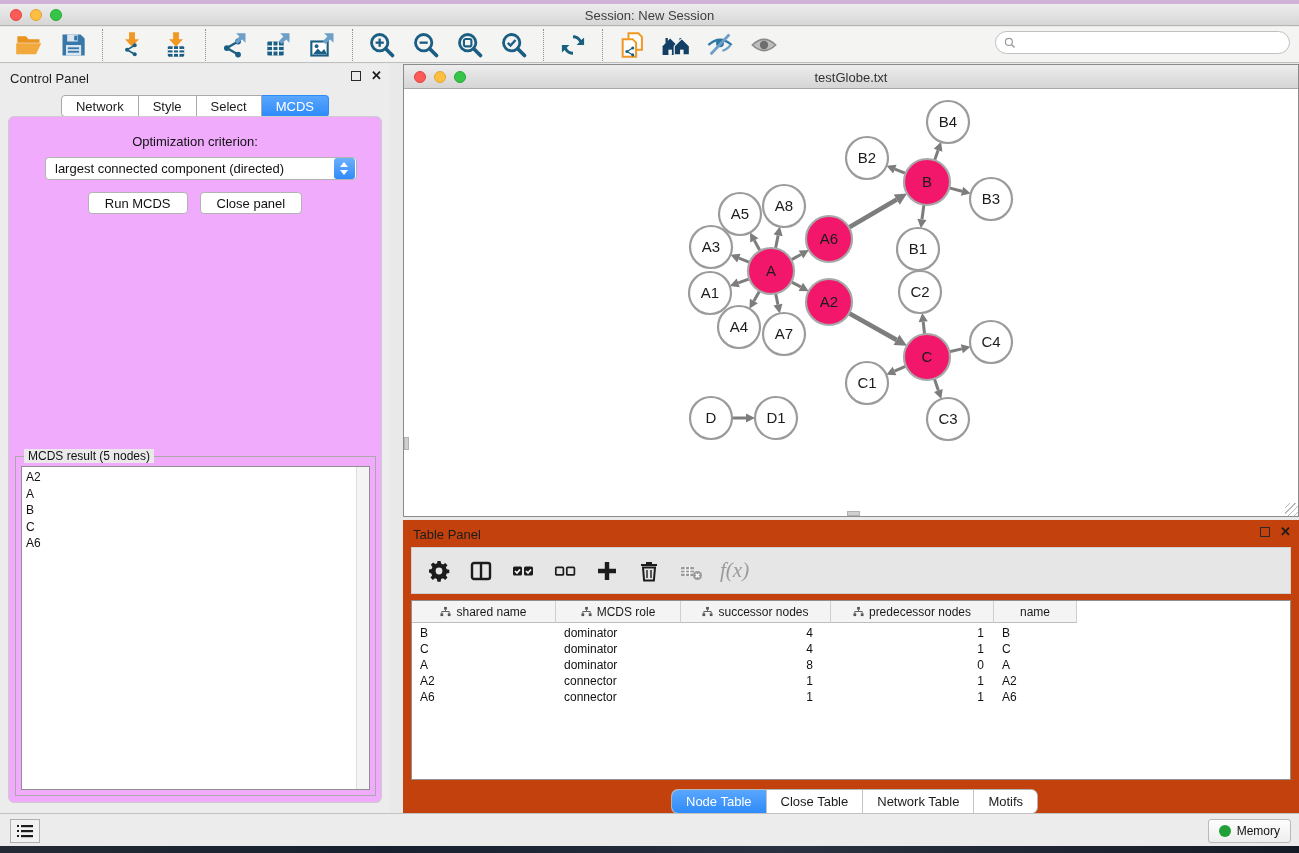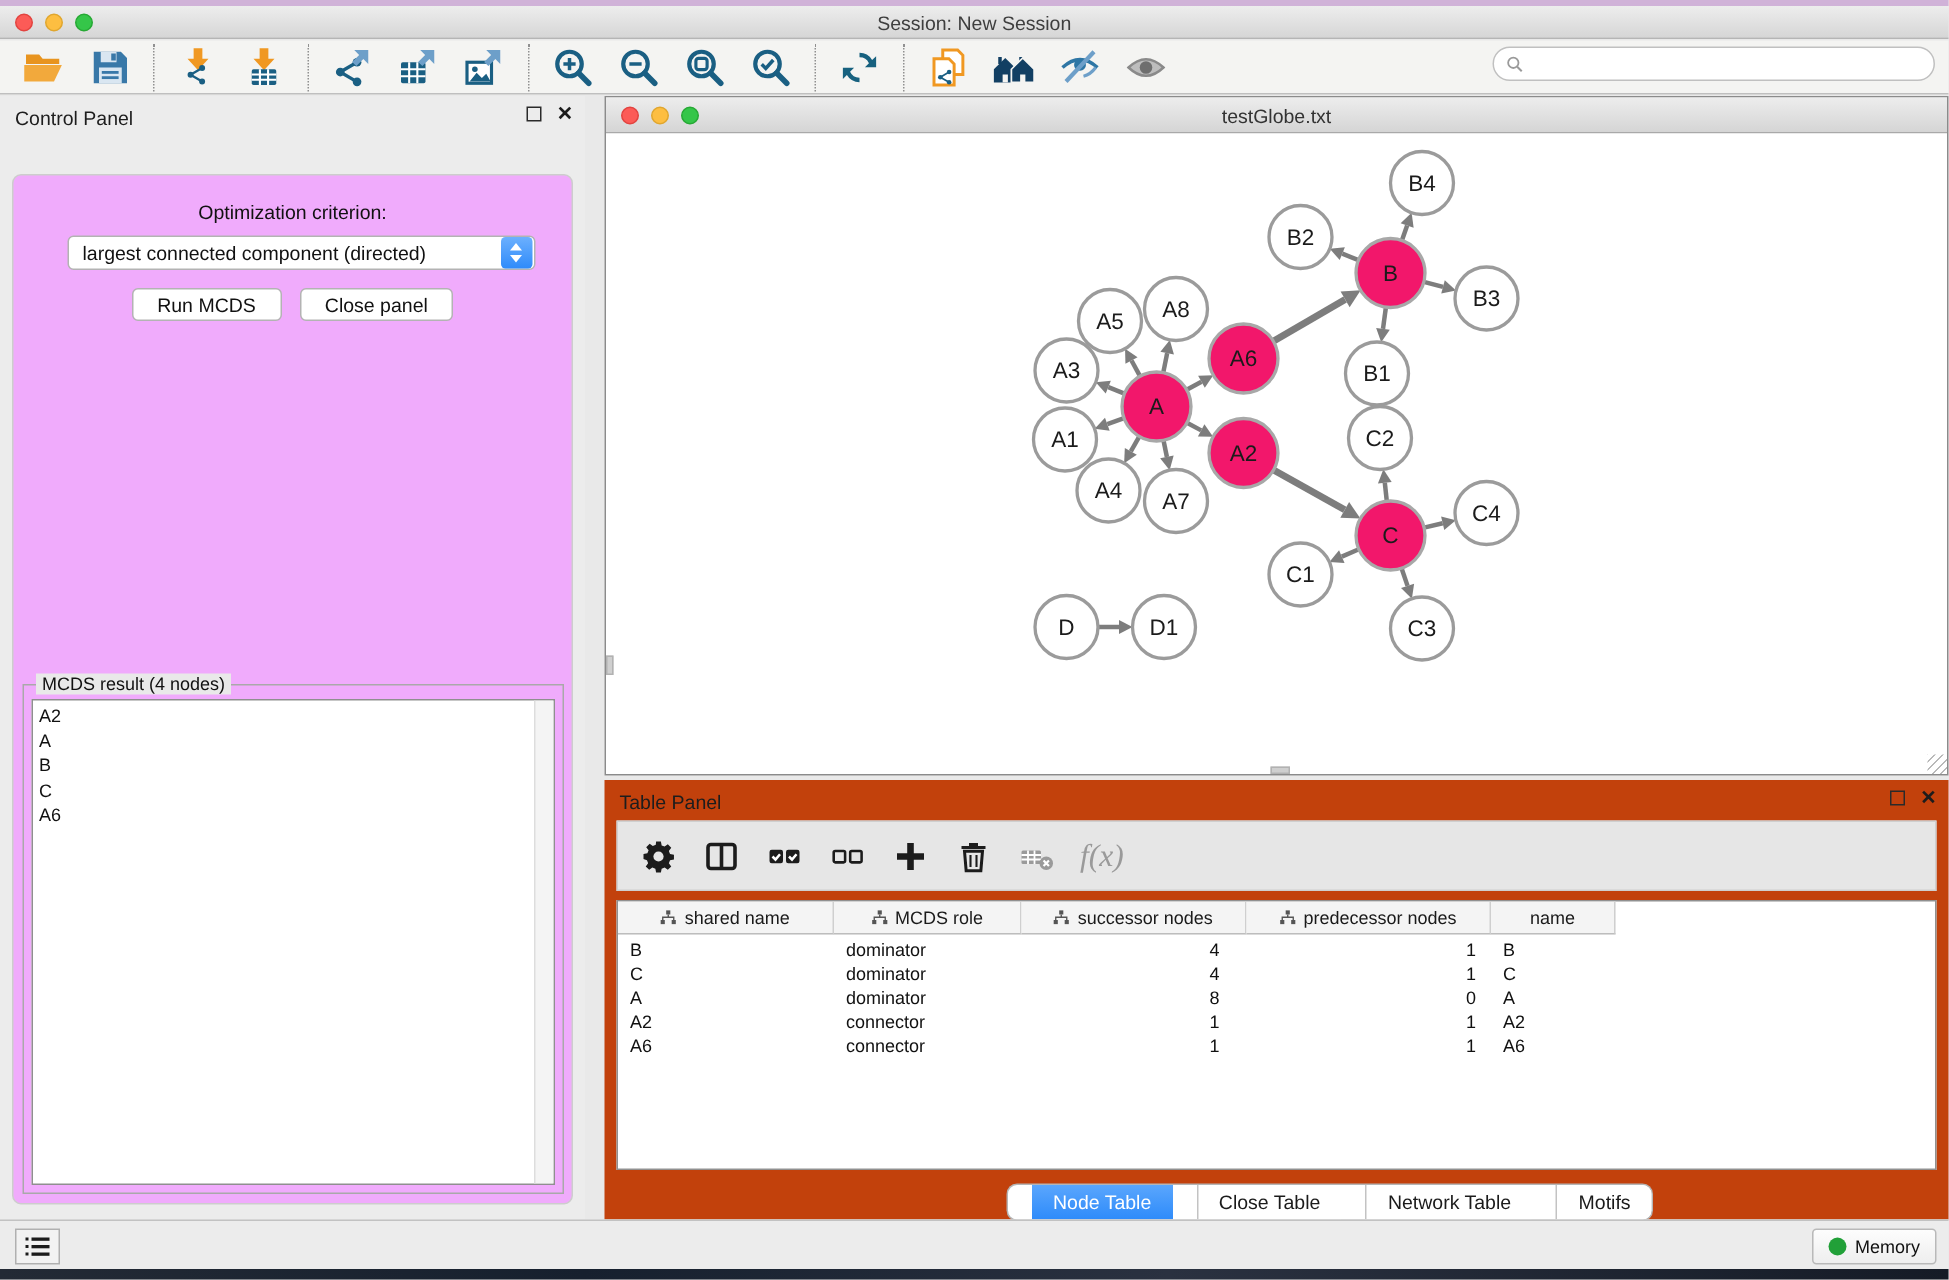--- a/index.html
+++ b/index.html
@@ -99,21 +99,21 @@
     display:flex; align-items:center; justify-content:center; gap:5px; font-size:12px; color:#1a1a1a; }
   .tbody { position:absolute; left:0; top:24px; right:0; }
   .trow { display:flex; height:16px; font-size:12px; color:#111; }
   .td { display:flex; align-items:center; }
   .td.a-left { padding-left:8px; }
   .td.a-right { justify-content:flex-end; }
 
   .bottom-tabs { position:absolute; left:269px; top:270px; height:23px; display:flex;
     border-radius:6px; box-shadow:0 0 0 1px #b5b5b5; overflow:hidden; background:#fff; }
   .seg { height:23px; padding:0 14px; font-size:13px; color:#1b1b1b; background:#fff;
-    border-left:1px solid #c3c3c3; display:flex; align-items:center; cursor:pointer;margin-left:16px; }
+    border-left:1px solid #c3c3c3; display:flex; align-items:center; cursor:pointer; }
   .seg:first-child { border-left:none; }
   .seg.active { background:linear-gradient(#5aa6fd,#2e8bfa); color:#fff; }
 
   
   .status-bar { position:absolute; left:0; top:813px; width:1299px; height:33px;
     background:#ececec; border-top:1px solid #c2c2c2; }
   .list-btn { position:absolute; left:10px; top:5px; width:30px; height:24px; background:#f2f2f2;
     border:1px solid #b0b0b0; display:flex; align-items:center; justify-content:center; cursor:pointer; }
   .memory-btn { position:absolute; right:8px; top:5px; height:24px; padding:0 10px;
     background:linear-gradient(#fdfdfd,#eee); border:1px solid #b9b9b9; border-radius:3px;
@@ -308,32 +308,38 @@
   </div>
 
   <div class="control-panel">
     <div class="panel-header">
       <span class="panel-title">Control Panel</span>
       <span class="panel-btns">
         <span class="float-glyph"></span>
         <span class="close-glyph">✕</span>
       </span>
     </div>
+    <div class="cp-tabs" id="cp-tabs">
+        <div class="tab-btn">Network</div>
+        <div class="tab-btn">Style</div>
+        <div class="tab-btn">Select</div>
+        <div class="tab-btn active">MCDS</div>
+      </div>
     <div class="cp-content">
       <div class="opt-label">Optimization criterion:</div>
       <div class="criterion">
         <span class="val">largest connected component (directed)</span>
         <span class="stepper"></span>
       </div>
       <div class="cp-buttons">
         <div class="push-btn">Run MCDS</div>
         <div class="push-btn">Close panel</div>
       </div>
       <div class="resultbox">
-        <span class="legend">MCDS result (4 nodes)</span>
+        <span class="legend">MCDS result (5 nodes)</span>
         <div class="resultlist">
           <div class="items" id="result-items">
               <div>A2</div>
               <div>A</div>
               <div>B</div>
               <div>C</div>
               <div>A6</div>
             </div>
           <div class="vscroll"></div>
         </div>

